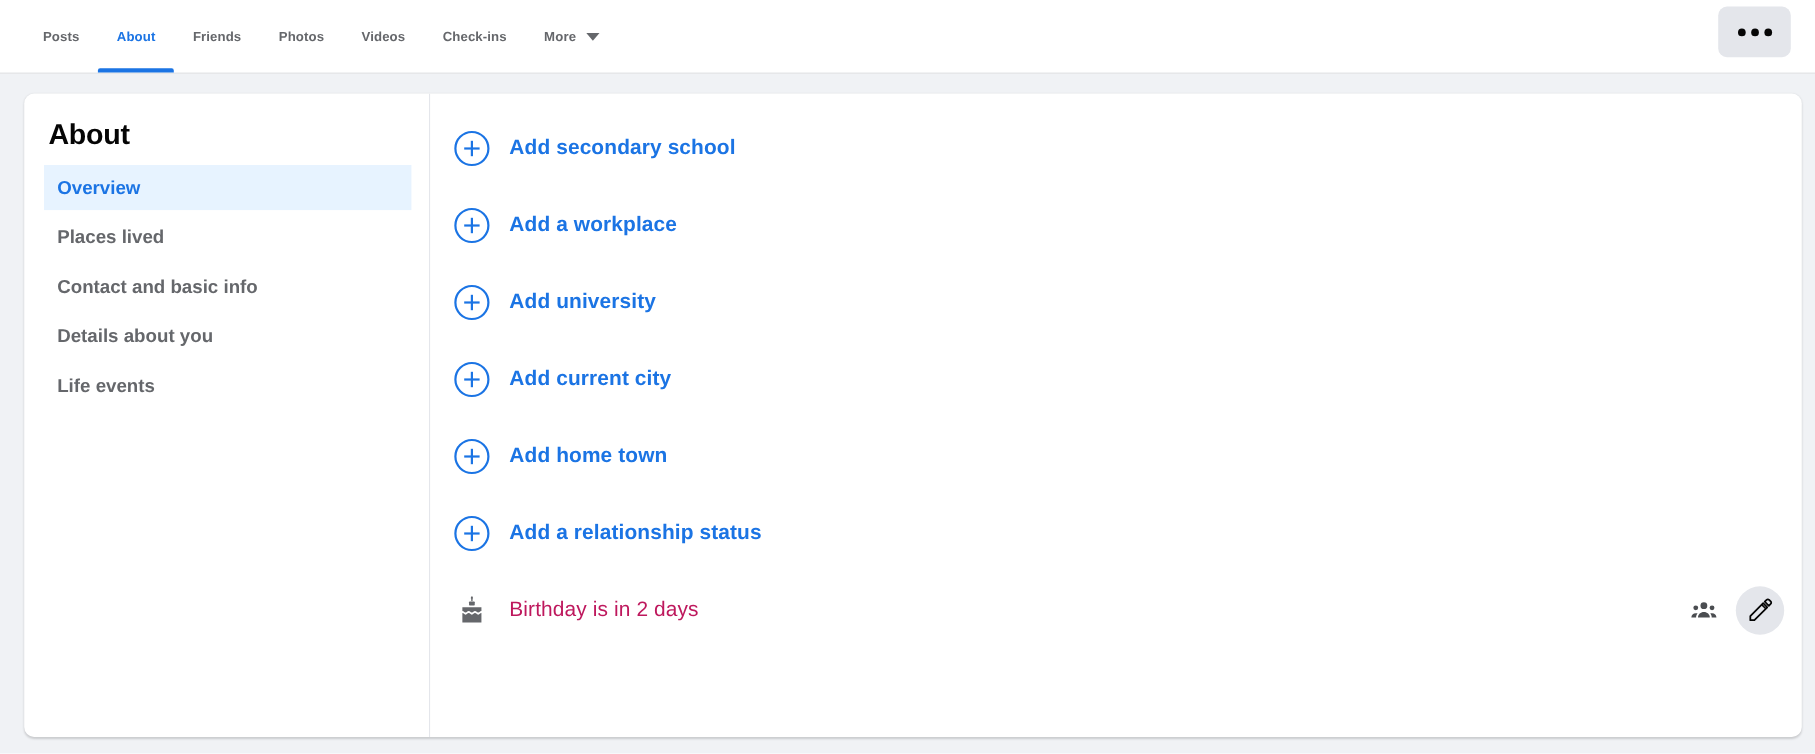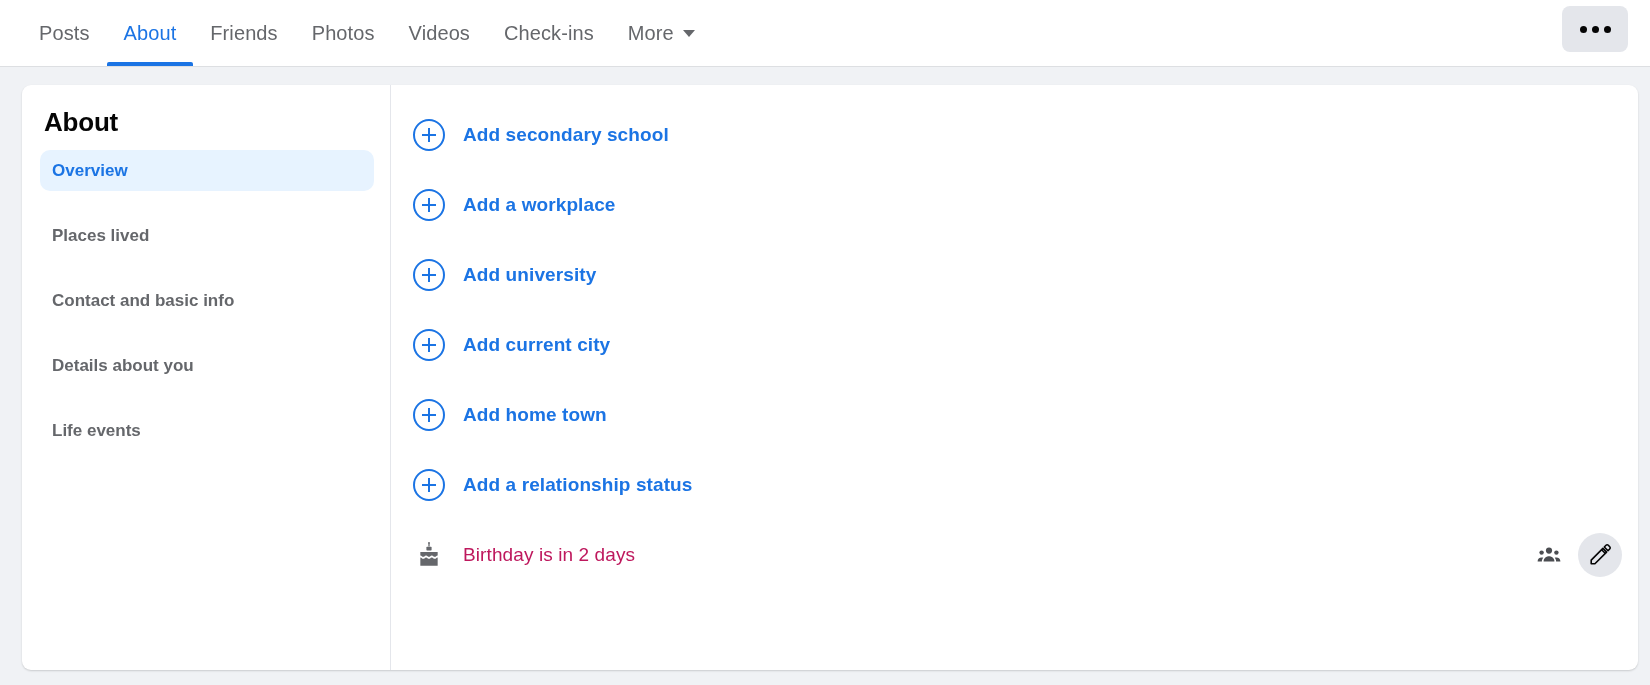--- a/index.html
+++ b/index.html
@@ -34,22 +34,22 @@
     align-items: stretch;
     height: 66px;
   }
 
   .tab {
     position: relative;
     display: flex;
     align-items: center;
     height: 66px;
     padding: 0 17px;
-    font-size: 20px;
-    font-weight: 400;
+    font-size: 12px;
+    font-weight: 700;
     color: #65676b;
     cursor: pointer;
     white-space: nowrap;
     letter-spacing: .1px;
   }
 
   .tab.active {
     color: #1b74e4;
   }
 
@@ -127,22 +127,22 @@
     color: #050505;
     padding: 0 4px 12px 4px;
     letter-spacing: -.2px;
   }
 
   .nav-item {
     display: block;
     height: 41px;
     line-height: 41px;
     padding: 0 12px;
-    margin-bottom: 24px;
-    border-radius: 10px;
+    margin-bottom: 4px;
+    border-radius: 0;
     font-size: 17px;
     font-weight: 600;
     color: #65676b;
     cursor: pointer;
     white-space: nowrap;
     overflow: hidden;
     text-overflow: ellipsis;
   }
 
   .nav-item.active {

